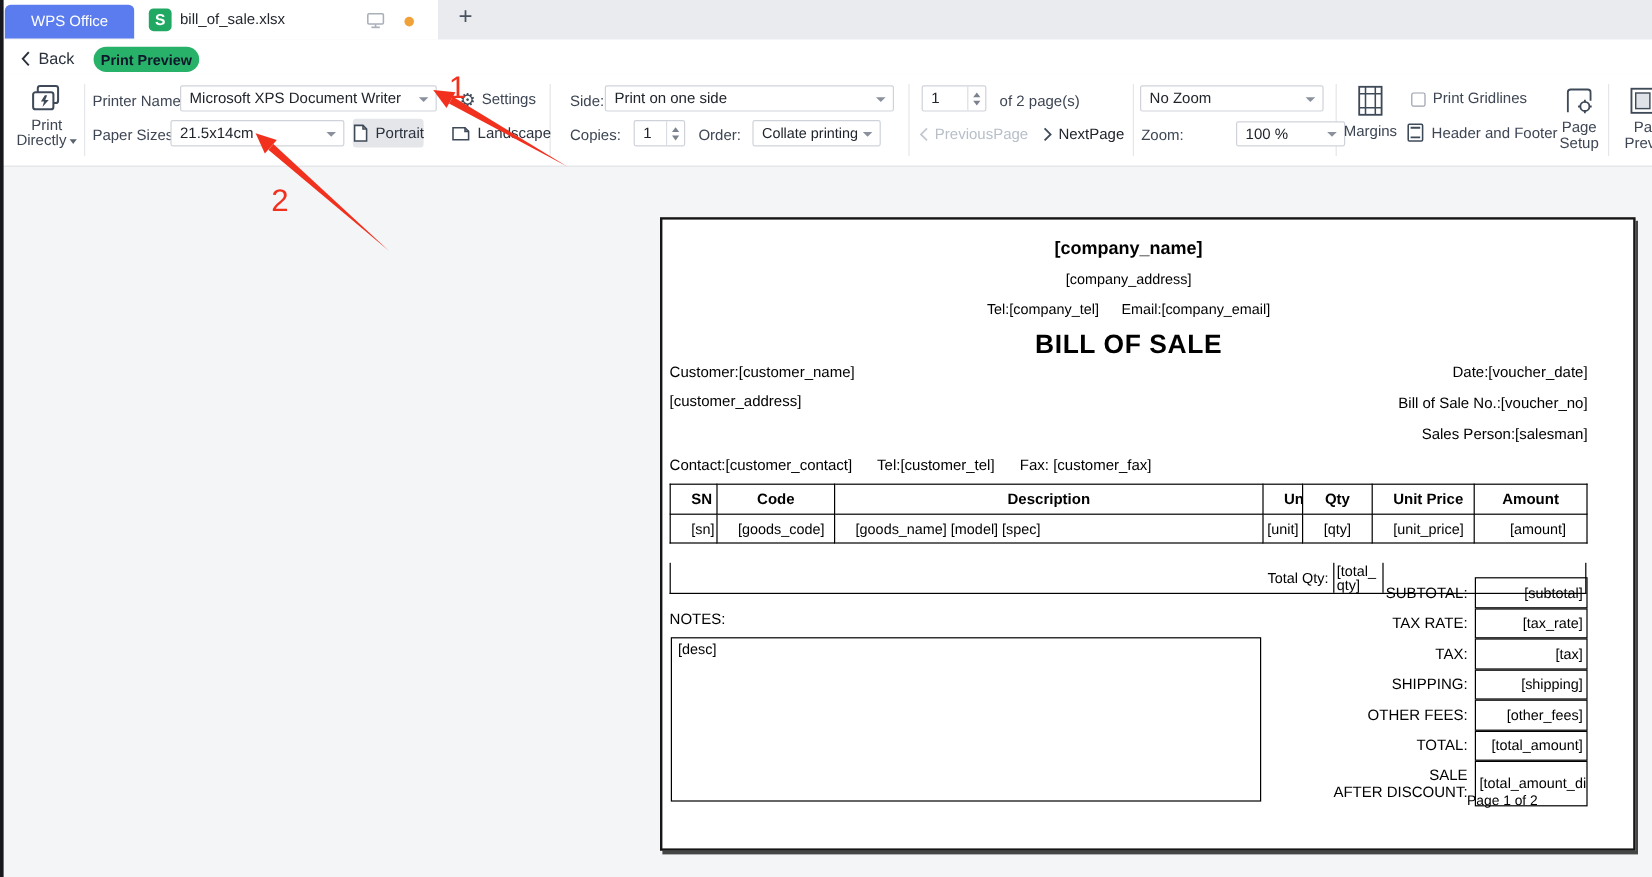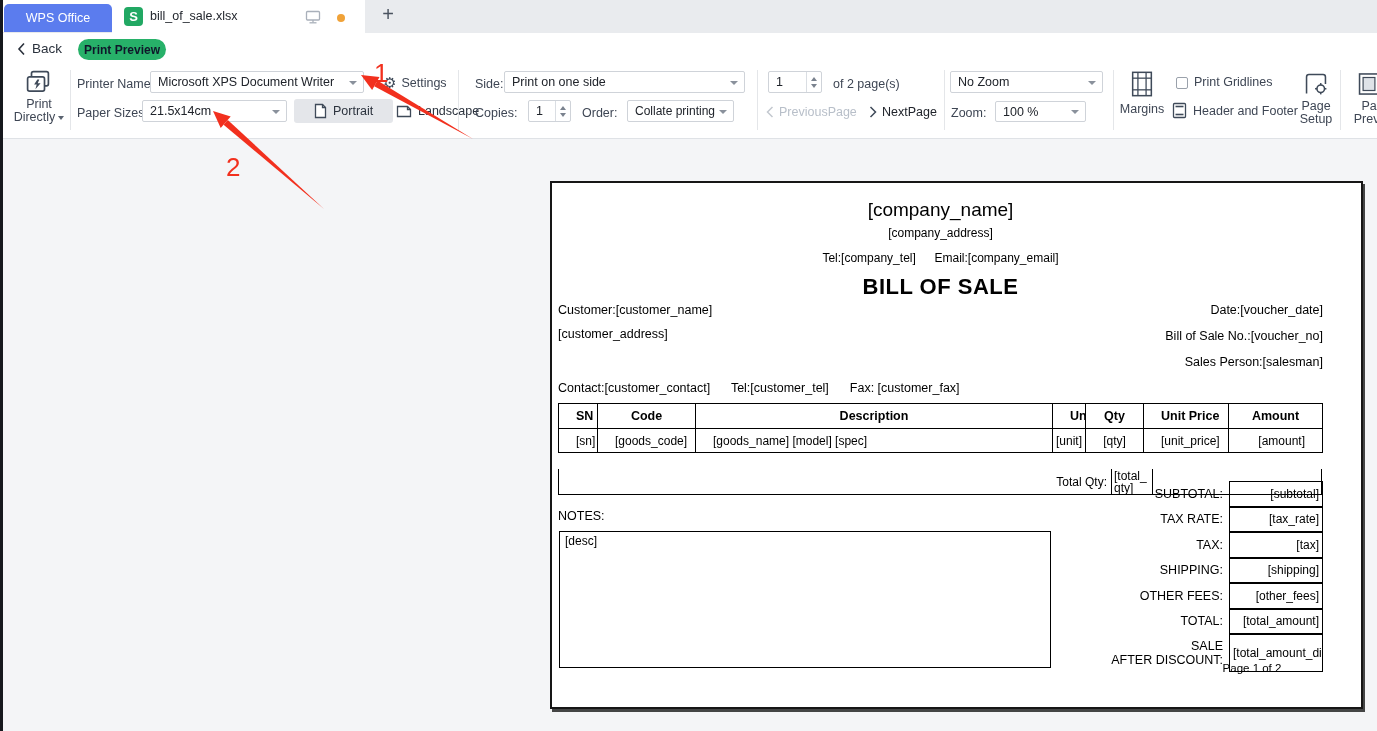--- a/index.html
+++ b/index.html
@@ -31,21 +31,21 @@
   .val{font-size:12.5px;color:#20242b;white-space:nowrap}
   .sel{position:absolute;height:22px;border:1px solid #cfd3d9;border-radius:2px;background:#fff;display:flex;
        align-items:center;padding:0 18px 0 7px;overflow:hidden}
   .caret{position:absolute;right:6px;top:9px;width:0;height:0;border-left:4px solid transparent;
          border-right:4px solid transparent;border-top:4px solid #8a919c}
   .spin{position:absolute;height:22px;border:1px solid #cfd3d9;border-radius:2px;background:#fff;display:flex;align-items:center;padding-left:7px}
   .spinbtn{position:absolute;right:0;top:0;width:15px;height:100%;border-left:1px solid #dadee3;display:flex;
            flex-direction:column;align-items:center;justify-content:center;gap:3px}
   .tup{width:0;height:0;border-left:3.5px solid transparent;border-right:3.5px solid transparent;border-bottom:4px solid #7a828e}
   .tdn{width:0;height:0;border-left:3.5px solid transparent;border-right:3.5px solid transparent;border-top:4px solid #7a828e}
-  .btn{position:absolute;height:24px;border-radius:3px;display:flex;align-items:center;gap:6px;padding:0 20px;font-size:12.5px;color:#2b323d}
+  .btn{position:absolute;height:24px;border-radius:3px;display:flex;align-items:center;gap:6px;padding:0 0;font-size:12.5px;color:#2b323d}
   .btn.on{background:#e4e6ea}
   .ic{flex:0 0 auto}
   .disabled{color:#b8bfc9}
   .tbgroup-label{font-size:12.5px;color:#3e4654;text-align:center;line-height:13px}
   .chk{width:12px;height:12px;border:1px solid #9aa1ab;border-radius:2px;background:#fff}
   
   .page{position:absolute;left:550px;top:181px;width:813px;height:528px;background:#fff;border:2px solid #161616;
         box-shadow:2px 3px 0 rgba(10,10,10,.75);color:#000}
   .page .abs{color:#000}
   .doc-c{text-align:center;left:6px;width:765px}
@@ -193,21 +193,21 @@
       <polyline points="1.5,1 6.5,6 1.5,11" fill="none" stroke="#3f4a59" stroke-width="1.5"></polyline>
     </svg>
     <span class="lbl" style="color:#20242b">NextPage</span>
   </div>
 
   <div class="sel" style="left:950px;top:9px;width:153px">
     <span class="val">No Zoom</span>
       <span class="caret"></span>
   </div>
   <span class="abs lbl" style="left:951px;top:44px">Zoom:</span>
-  <div class="sel" style="left:995px;top:39px;width:91px;height:21px">
+  <div class="sel" style="left:1030px;top:39px;width:91px;height:21px">
     <span class="val">100 %</span>
       <span class="caret" style="top:8px"></span>
   </div>
 
   <svg class="abs" style="left:1130px;top:8px" width="24" height="28" viewBox="0 0 20 24">
     <rect x="2" y="2" width="16" height="20" fill="#fff" stroke="#3f4a59" stroke-width="1.3"></rect>
     <line x1="6.5" y1="2" x2="6.5" y2="22" stroke="#3f4a59" stroke-width="1.1"></line>
     <line x1="13.5" y1="2" x2="13.5" y2="22" stroke="#3f4a59" stroke-width="1.1"></line>
     <line x1="2" y1="7" x2="18" y2="7" stroke="#3f4a59" stroke-width="1.1"></line>
     <line x1="2" y1="17" x2="18" y2="17" stroke="#3f4a59" stroke-width="1.1"></line>
@@ -248,21 +248,21 @@
     <rect x="3" y="2.5" width="16" height="17" fill="#fff" stroke="#3f4a59" stroke-width="1.3"></rect>
     <rect x="6" y="5.5" width="10" height="11" fill="#dfe3e8" stroke="#3f4a59" stroke-width="1"></rect>
   </svg>
   <div class="abs tbgroup-label" style="left:1347px;top:38px;width:58px">
     <div>Page</div>
     <div>Preview</div>
   </div>
 </div>
 
 <div class="page">
-  <div class="abs doc-c" style="top:16px;font-size:19px;font-weight:normal">[company_name]</div>
+  <div class="abs doc-c" style="top:16px;font-size:15px;font-weight:bold">[company_name]</div>
   <div class="abs doc-c f12" style="top:43px">[company_address]</div>
   <div class="abs doc-c f12" style="top:68px">
     <span>Tel:[company_tel]</span>
     <span style="display:inline-block;width:12px"></span>
     <span>Email:[company_email]</span>
   </div>
   <div class="abs doc-c" style="top:91px;font-size:22px;font-weight:bold;letter-spacing:.5px">BILL OF SALE</div>
 
   <div class="abs f125" style="left:6px;top:120px">Customer:[customer_name]</div>
   <div class="abs f125" style="left:6px;top:144px">[customer_address]</div>

